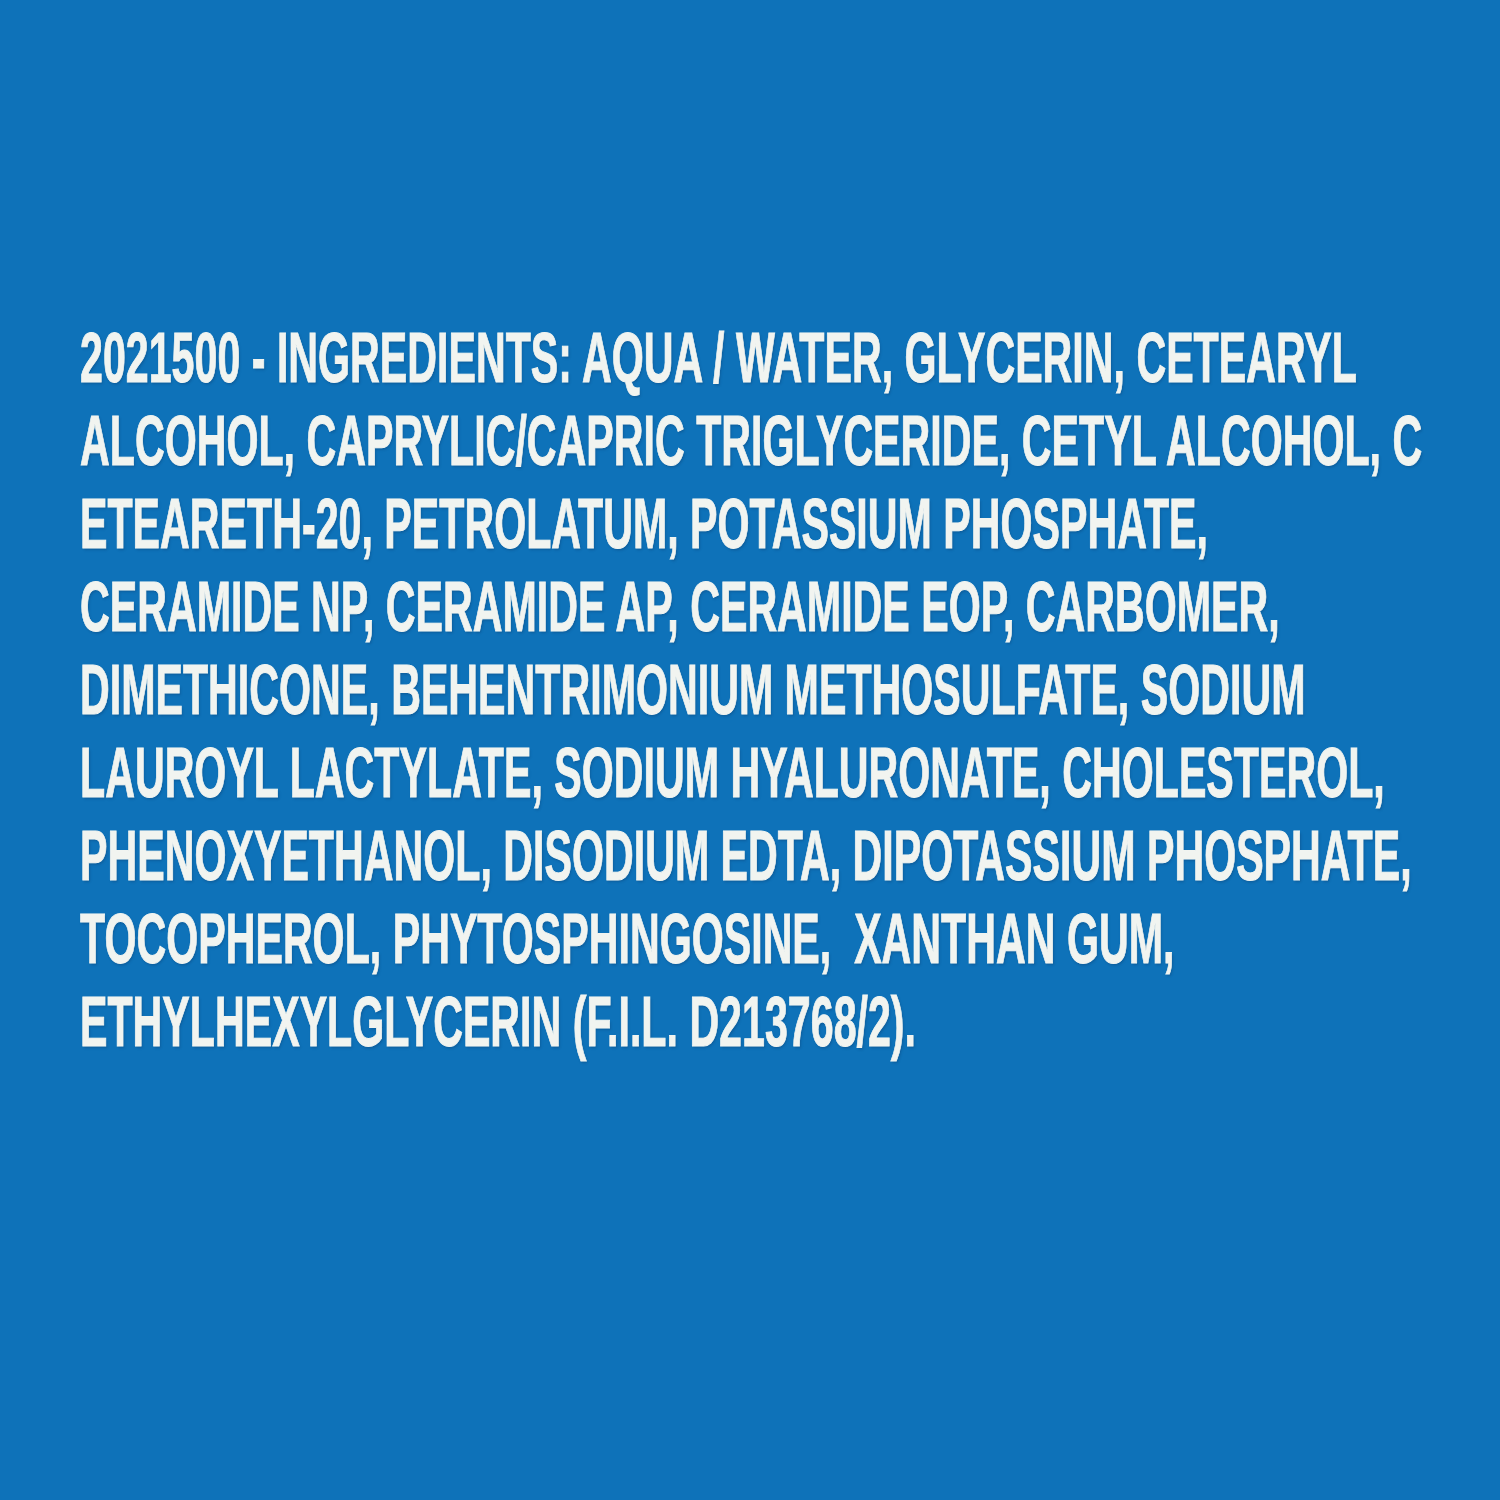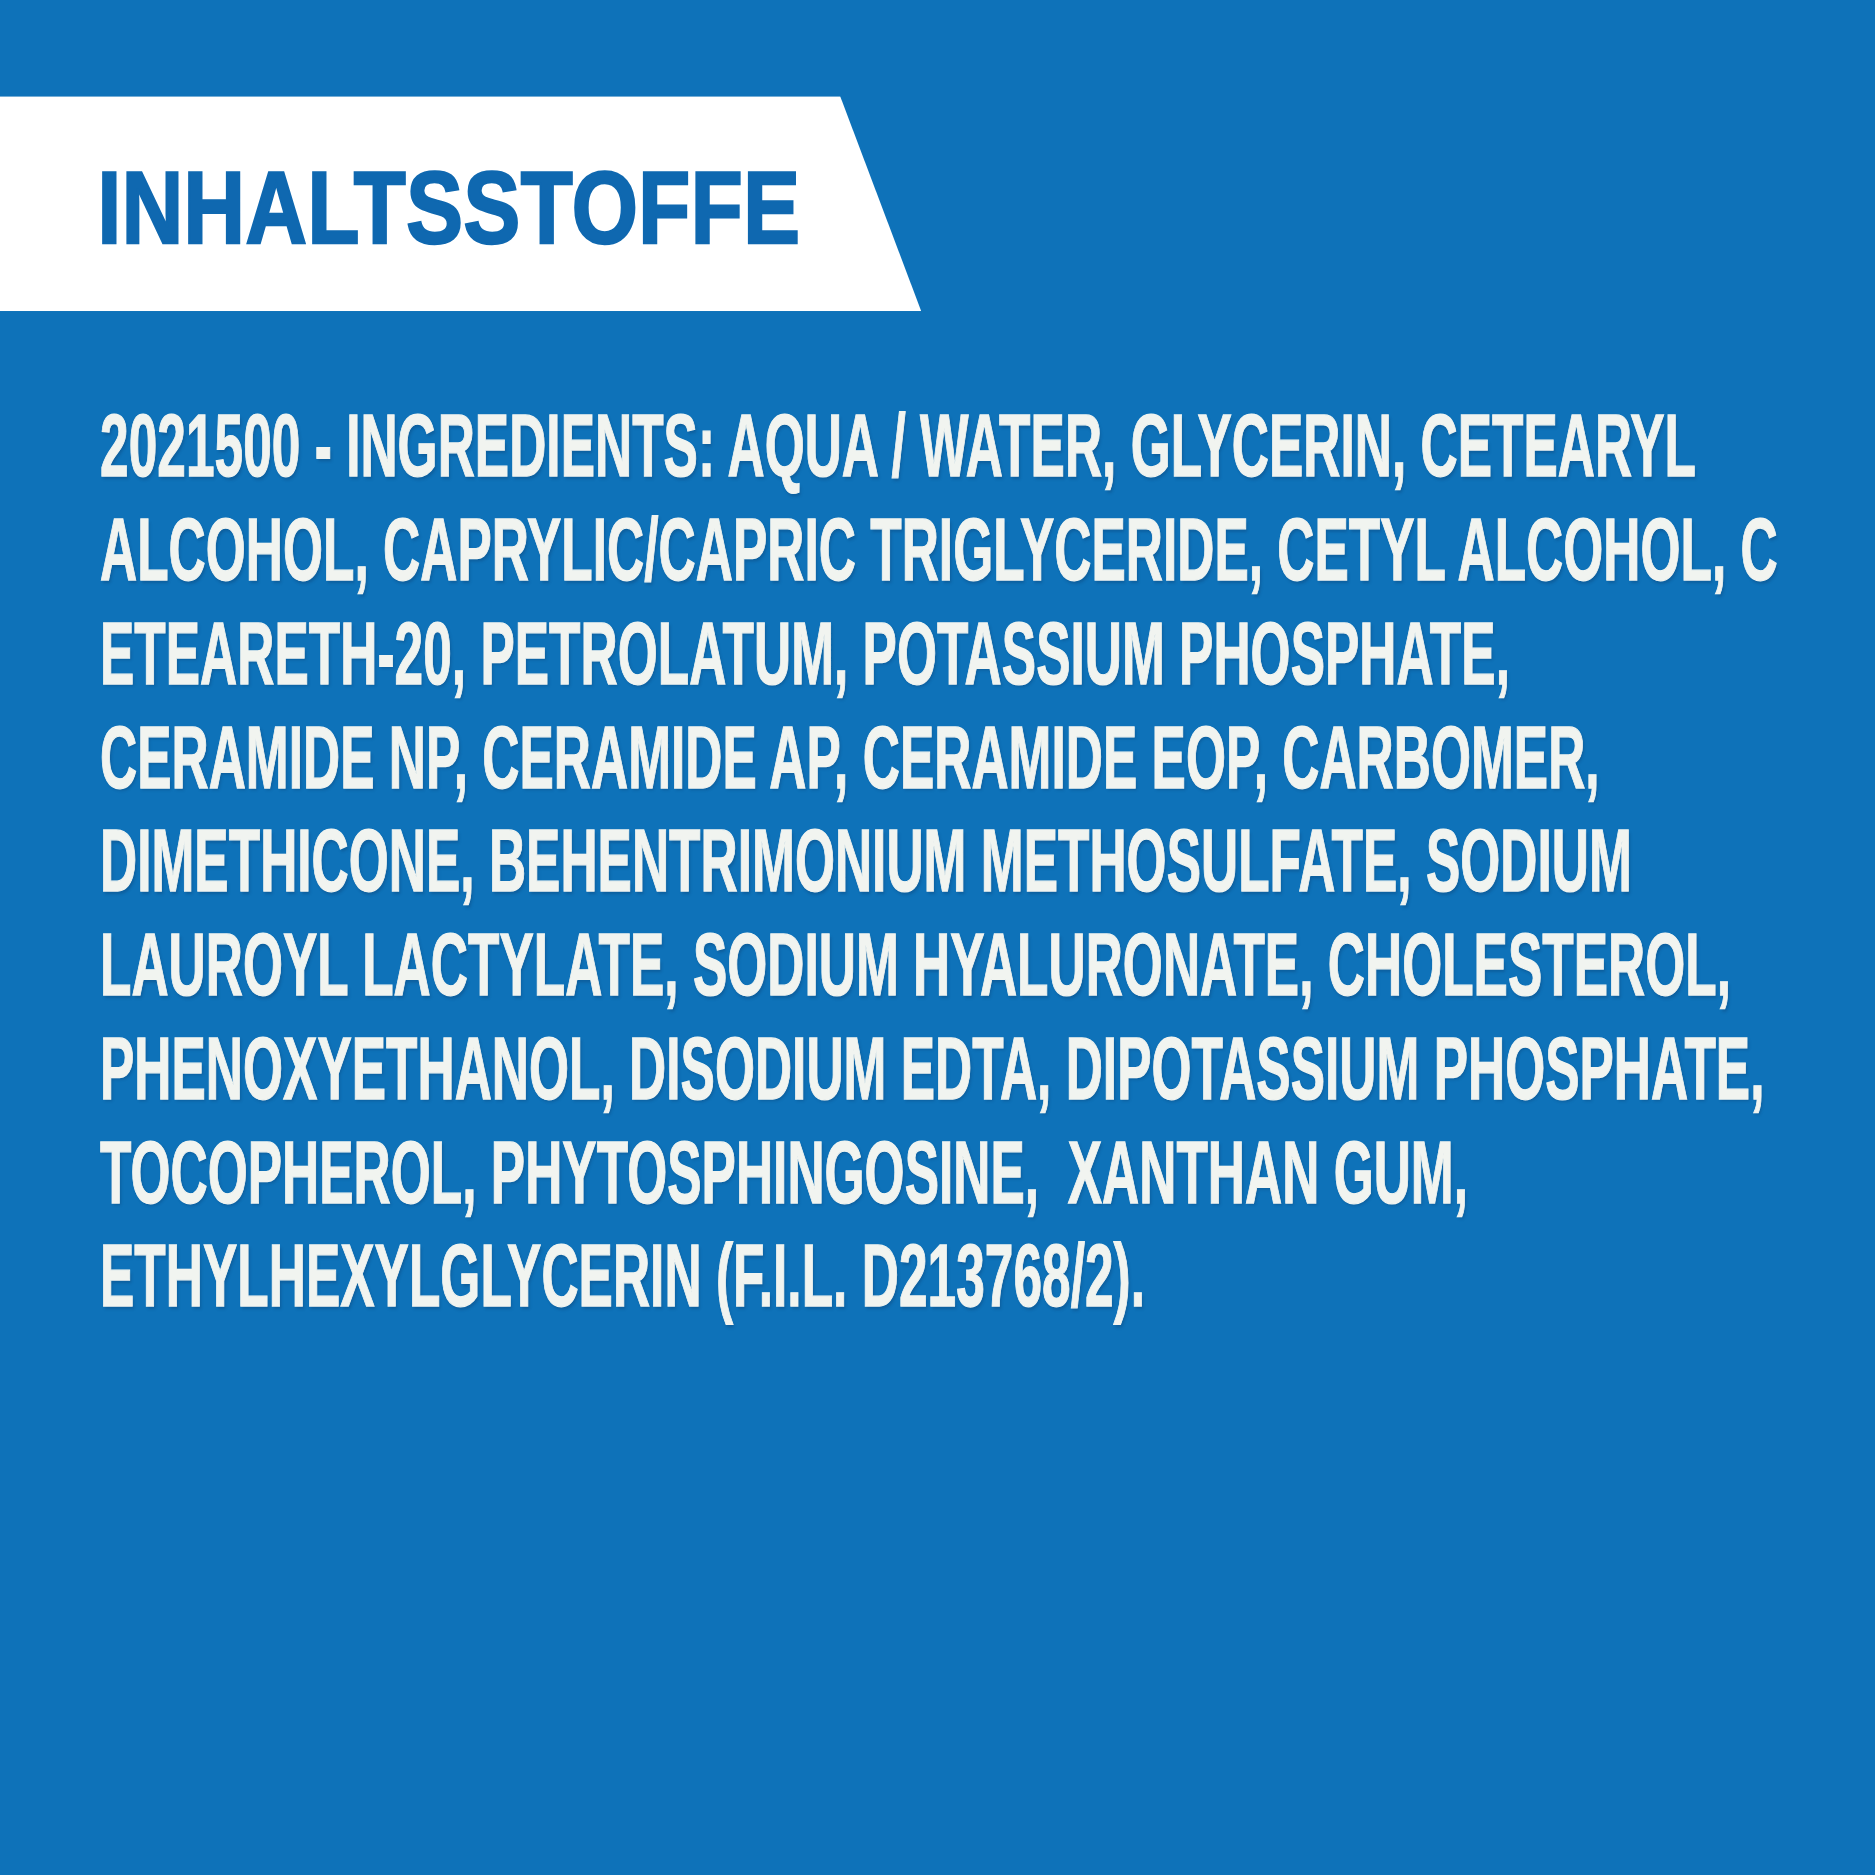--- a/index.html
+++ b/index.html
@@ -52,23 +52,20 @@
     -webkit-text-stroke:1px var(--body-text);
     white-space:pre;
     text-shadow:2px 2px 3px rgba(10,40,80,0.25);
   }
 </style>
 </head>
 <body>
 
 <div class="canvas">
 
-  <div class="banner">
-    <span class="banner-title">INHALTSSTOFFE</span>
-  </div>
 
   <div class="body-text">
     <div class="ing-line">2021500 - INGREDIENTS: AQUA / WATER, GLYCERIN, CETEARYL</div>
     <div class="ing-line">ALCOHOL, CAPRYLIC/CAPRIC TRIGLYCERIDE, CETYL ALCOHOL, C</div>
     <div class="ing-line">ETEARETH-20, PETROLATUM, POTASSIUM PHOSPHATE,</div>
     <div class="ing-line">CERAMIDE NP, CERAMIDE AP, CERAMIDE EOP, CARBOMER,</div>
     <div class="ing-line">DIMETHICONE, BEHENTRIMONIUM METHOSULFATE, SODIUM</div>
     <div class="ing-line">LAUROYL LACTYLATE, SODIUM HYALURONATE, CHOLESTEROL,</div>
     <div class="ing-line">PHENOXYETHANOL, DISODIUM EDTA, DIPOTASSIUM PHOSPHATE,</div>
     <div class="ing-line">TOCOPHEROL, PHYTOSPHINGOSINE,  XANTHAN GUM,</div>

